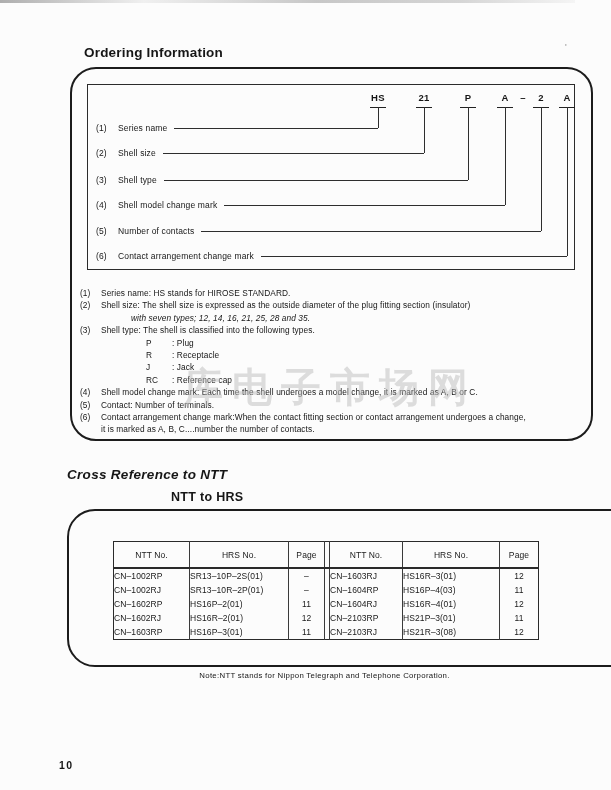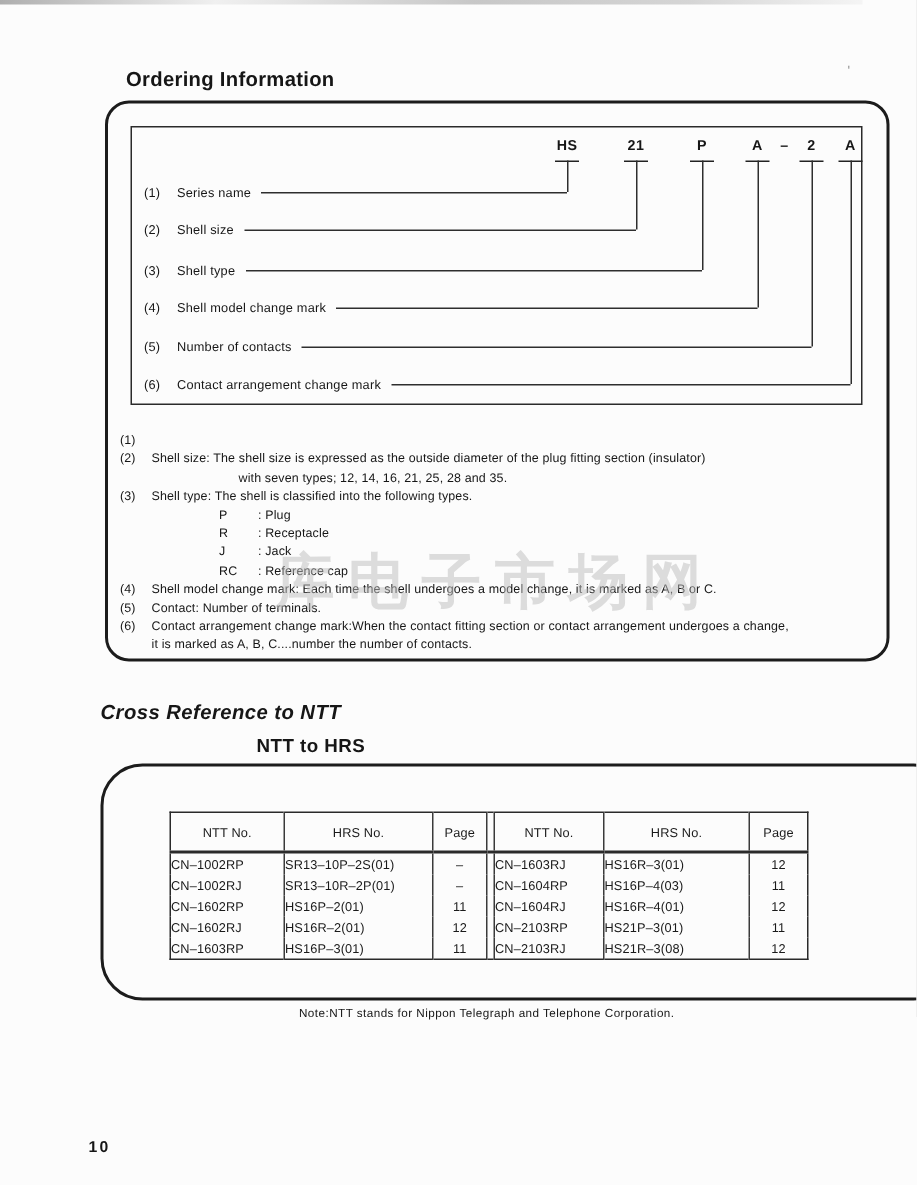--- a/index.html
+++ b/index.html
@@ -14,21 +14,21 @@
       rgba(120,120,120,.4) 55%, rgba(140,140,140,.35) 80%, rgba(180,180,180,.1));
   }
   .speck{position:absolute; left:565px; top:42px; font-size:9px; color:#8f8f8f;}
   .h-ordering{
     position:absolute; left:84px; top:45px; margin:0;
     font-size:13.5px; font-weight:700; letter-spacing:.2px;
   }
   
   .box1{
     position:absolute; left:70px; top:67px; width:523px; height:374px;
-    border:2.6px solid #1c1c1c; border-radius:16px; box-sizing:border-box;
+    border:2.6px solid #1c1c1c; border-radius:26px; box-sizing:border-box;
   }
   .inner-box{
     position:absolute; left:15px; top:15px; width:488px; height:186px;
     border:1.4px solid #2b2b2b; box-sizing:border-box;
   }
   .code-token{
     position:absolute; top:7px; width:16px; height:15px;
     font-size:9.5px; font-weight:600; text-align:center; letter-spacing:.3px;
   }
   .code-token.u{border-bottom:1.3px solid #222;}
@@ -41,21 +41,21 @@
   .d-line{flex:1; border-top:1.2px solid #2e2e2e; margin-left:7px;}
   .d-vert{position:absolute; width:0; border-left:1.2px solid #2e2e2e;}
   
   .notes{
     position:absolute; left:8px; top:218px; width:508px;
     font-size:8.3px; line-height:12.4px; letter-spacing:.1px;
   }
   .note{display:flex;}
   .nnum{width:21px; flex-shrink:0;}
   .nbody{white-space:nowrap;}
-  .indent46{margin-left:58px;}
+  .indent46{margin-left:30px;font-style:italic;}
   .nsub{margin-left:45px;}
   .nkey{display:inline-block; width:26px;}
   
   .watermark{
     position:absolute; left:183px; top:360px; font-size:40px; font-weight:700;
     letter-spacing:9px; color:#bdbdbd; opacity:.5; white-space:nowrap; pointer-events:none;
   }
   
   .h-cross{
     position:absolute; left:67px; top:467px; margin:0;
@@ -146,20 +146,21 @@
       <div class="d-vert" style="left:336px; top:22px; height:46px"></div>
       <div class="d-vert" style="left:380px; top:22px; height:73px"></div>
       <div class="d-vert" style="left:417px; top:22px; height:98px"></div>
       <div class="d-vert" style="left:453px; top:22px; height:124px"></div>
       <div class="d-vert" style="left:479px; top:22px; height:149px"></div>
     </div>
 
     <div class="notes">
       <div class="note">
         <span class="nnum">(1)</span>
+        <span class="nbody">Series name: HS stands for HIROSE STANDARD.</span>
       </div>
       <div class="note">
         <span class="nnum">(2)</span>
         <span class="nbody">Shell size:  The shell size is expressed as the outside diameter of the plug fitting section (insulator)</span>
       </div>
       <div class="note">
         <span class="nnum"></span>
         <span class="nbody indent46">with seven types; 12, 14, 16, 21, 25, 28 and 35.</span>
       </div>
       <div class="note">

